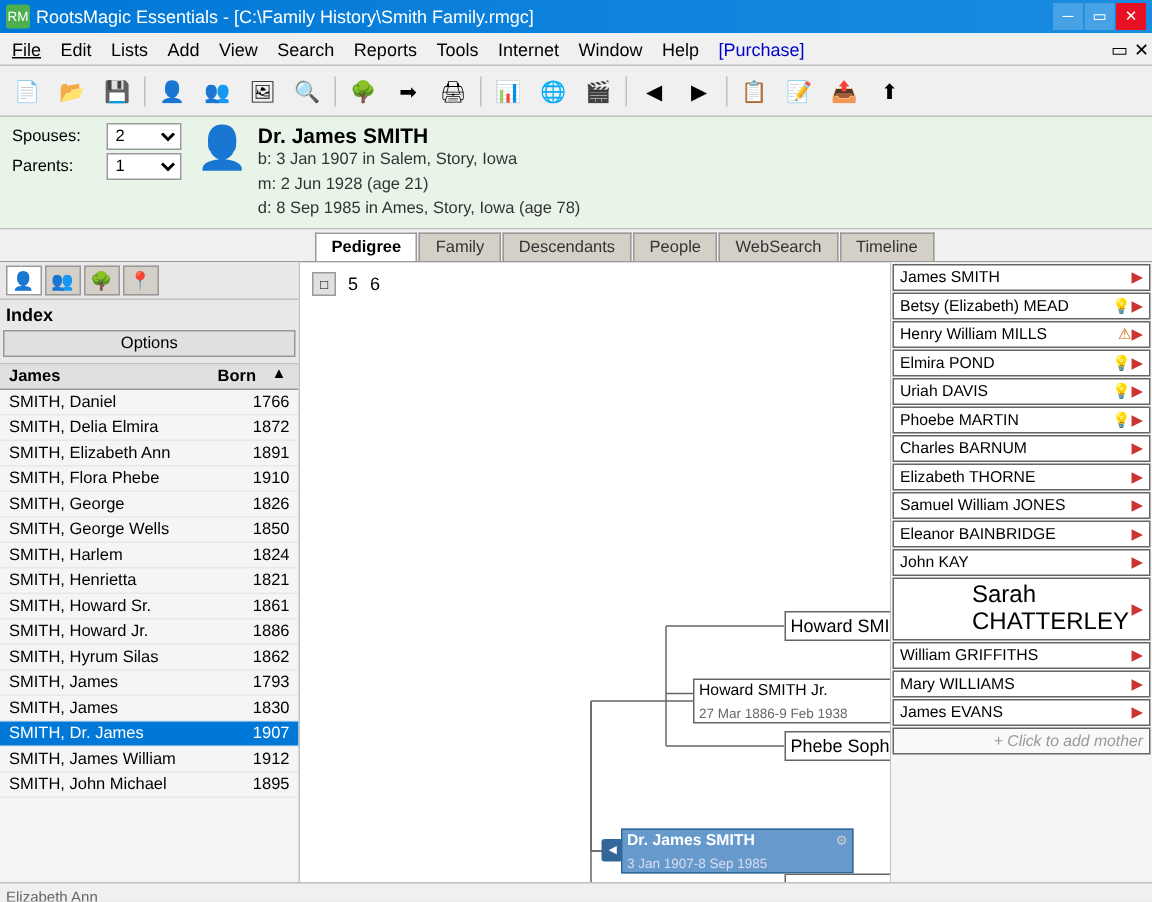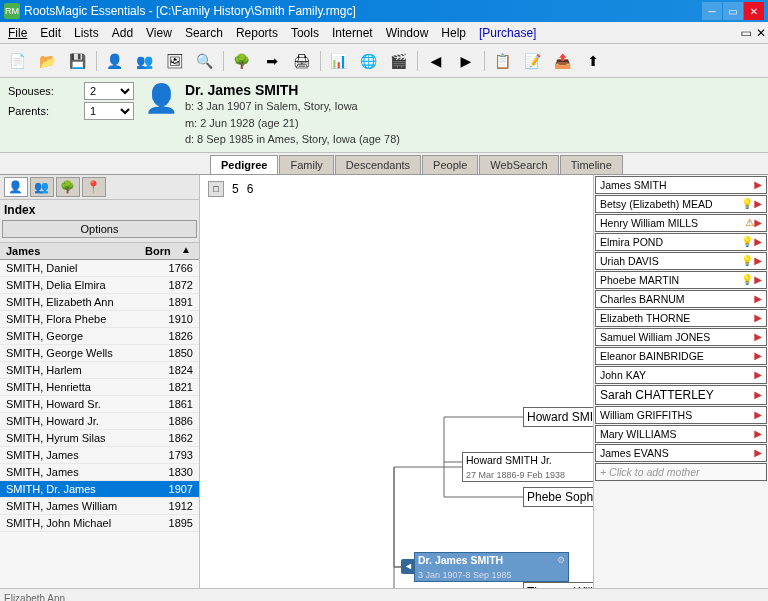--- a/index.html
+++ b/index.html
@@ -61,21 +61,21 @@
       border-bottom: 1px solid #c0c0c0;
       padding: 4px 8px;
       display: flex;
       gap: 10px;
       align-items: flex-start;
     }
     .person-details { flex: 1; }
     .person-name { font-size: 14px; font-weight: bold; color: #000; }
     .person-facts { font-size: 11px; color: #333; line-height: 1.5; }
     .person-controls { display: flex; flex-direction: column; gap: 2px; }
-    .person-ctrl-row { display: flex; align-items: center; gap: 21px; }
+    .person-ctrl-row { display: flex; align-items: center; gap: 8px; }
     .person-ctrl-label { font-size: 11px; width: 55px; }
     .person-ctrl-select { font-size: 11px; width: 50px; border: 1px solid #999; background: white; padding: 1px; }
 
     
     .tab-bar {
       background: #f0f0f0;
       display: flex;
       align-items: flex-end;
       padding: 2px 0 0 210px;
       border-bottom: 1px solid #999;
@@ -168,21 +168,21 @@
       background: white;
       font-size: 10.5px;
       cursor: pointer;
       display: flex;
       align-items: center;
       justify-content: space-between;
       padding: 2px 4px;
       margin: 1px;
     }
     .rpbox-name { flex: 1; }
-    .rpbox.add-mother { color: #999; font-style: italic; background: #f9f9f9; }
+    .rpbox.add-mother { color: #999; font-style: italic; background: #f9f9f9; text-align: right; }
 
     
     .chart-svg { position: absolute; top: 0; left: 0; pointer-events: none; }
 
     
     .status-bar {
       background: #f0f0f0;
       border-top: 1px solid #c0c0c0;
       height: 20px;
       display: flex;
@@ -502,21 +502,21 @@
         </div>
         <div class="rpbox">
           <span class="rpbox-name" style="font-size:10.5px;">Eleanor BAINBRIDGE</span>
           <span style="color:#cc3333;font-size:10px;">▶</span>
         </div>
         <div class="rpbox">
           <span class="rpbox-name" style="font-size:10.5px;">John KAY</span>
           <span style="color:#cc3333;font-size:10px;">▶</span>
         </div>
         <div class="rpbox">
-          <span class="rpbox-name" style="font-size:12px;">Sarah CHATTERLEY</span>
+          <span class="rpbox-name" style="font-size:16px;margin-left:48px;">Sarah CHATTERLEY</span>
           <span style="color:#cc3333;font-size:10px;">▶</span>
         </div>
         <div class="rpbox">
           <span class="rpbox-name" style="font-size:10.5px;">William GRIFFITHS</span>
           <span style="color:#cc3333;font-size:10px;">▶</span>
         </div>
         <div class="rpbox">
           <span class="rpbox-name" style="font-size:10.5px;">Mary WILLIAMS</span>
           <span style="color:#cc3333;font-size:10px;">▶</span>
         </div>

